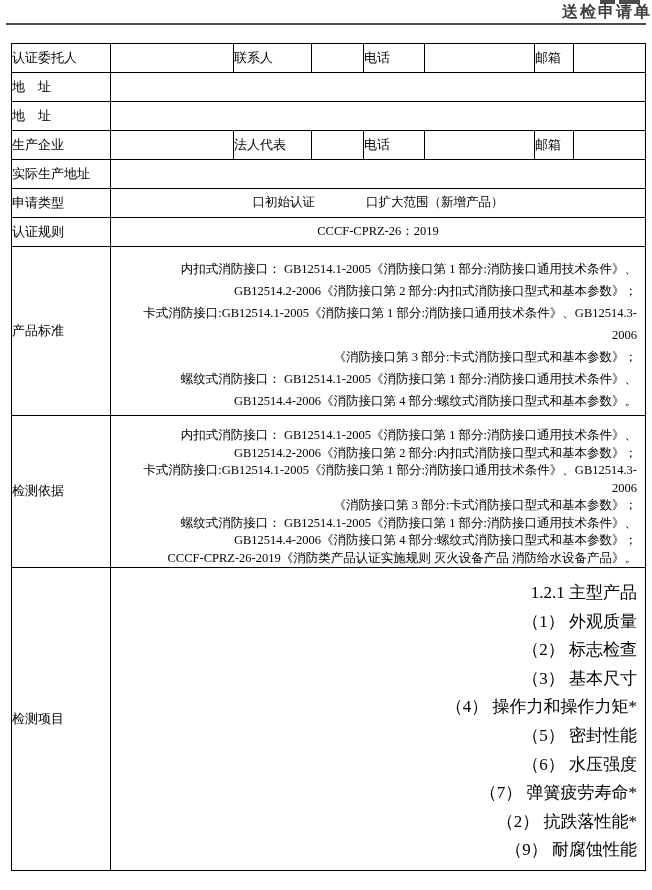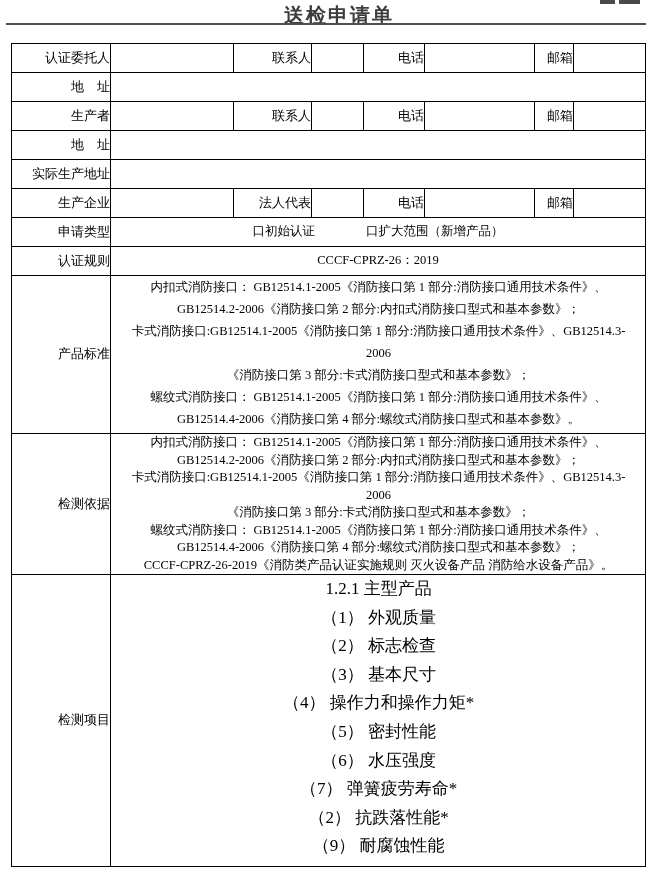--- a/index.html
+++ b/index.html
@@ -2,48 +2,48 @@
 <html><head>
 <meta charset="utf-8">
 <style>
   html,body{margin:0;padding:0;}
   body{
     width:652px;height:890px;position:relative;background:#ffffff;
     font-family:"Liberation Serif","DejaVu Serif",serif;color:#000;
     overflow:hidden;
   }
   .doc-title{
-    position:absolute;top:2px;left:12px;right:0;text-align:center;
-    font-size:20px;font-weight:bold;letter-spacing:2px;color:#3d3d3d;
+    position:absolute;top:2px;left:12px;right:0;text-align:right;
+    font-size:16px;font-weight:bold;letter-spacing:2px;color:#3d3d3d;
     text-indent:14px;
   }
   .title-rule{
     position:absolute;top:23px;left:6px;width:640px;height:0;
     border-top:2px solid #4e4e4e;
   }
   .corner-mark{position:absolute;top:0;right:12px;height:5px;opacity:.85;}
   .corner-mark i{display:inline-block;height:4px;background:#2b2b2b;vertical-align:top;margin-left:4px;}
   .corner-mark .b1{width:15px;}
   .corner-mark .b2{width:21px;}
 
   table.form{
     position:absolute;top:43px;left:11px;width:634px;
     border-collapse:collapse;table-layout:fixed;
   }
   td{
     border:1px solid #000;font-size:12.5px;line-height:1.25;
     padding:0;overflow:hidden;background:#fff;vertical-align:middle;
   }
-  td.lab{text-align:right;font-size:13px;}
+  td.lab{text-align:left;font-size:13px;}
   td.val{padding:0 4px;}
   tr.h28 td{height:28px;}
   td.center{text-align:center;}
   .opt{display:inline-block;}
   .opt + .opt{margin-left:48px;}
-  td.para{vertical-align:top;padding:0 8px 0 9px;text-align:center;}
+  td.para{vertical-align:top;padding:11px 8px 0 9px;text-align:right;}
   .std-lines div{line-height:22px;font-size:12.5px;}
   td.para-std{height:157px;}
   td.para-basis{height:131px;}
   .basis-lines div{line-height:17.5px;font-size:12.5px;}
   td.para-items{height:291px;}
   .items-lines div{line-height:28.6px;font-size:17px;}
   .dash{letter-spacing:5px;}
 </style>
 </head>
 <body>
@@ -74,50 +74,40 @@
     <td class="val"></td>
     <td class="lab">邮箱</td>
     <td class="val"></td>
   </tr>
 
   <tr class="h28">
     <td class="lab">地　址</td>
     <td class="val" colspan="7"></td>
   </tr>
 
-  <tr class="h28">
-    <td class="lab">生产者</td>
-    <td class="val"></td>
-    <td class="lab">联系人</td>
-    <td class="val"></td>
-    <td class="lab">电话</td>
-    <td class="val"></td>
-    <td class="lab">邮箱</td>
-    <td class="val"></td>
-  </tr>
 
   <tr class="h28">
     <td class="lab">地　址</td>
-    <td class="val" colspan="7"></td>
-  </tr>
-
-  <tr class="h28">
-    <td class="lab">实际生产地址</td>
     <td class="val" colspan="7"></td>
   </tr>
 
   <tr class="h28">
     <td class="lab">生产企业</td>
     <td class="val"></td>
     <td class="lab">法人代表</td>
     <td class="val"></td>
     <td class="lab">电话</td>
     <td class="val"></td>
     <td class="lab">邮箱</td>
     <td class="val"></td>
+  </tr>
+
+  <tr class="h28">
+    <td class="lab">实际生产地址</td>
+    <td class="val" colspan="7"></td>
   </tr>
 
   <tr class="h28">
     <td class="lab">申请类型</td>
     <td class="center" colspan="7">
       <span class="opt">口初始认证</span>
       <span class="opt">口扩大范围（新增产品）</span>
     </td>
   </tr>
 

